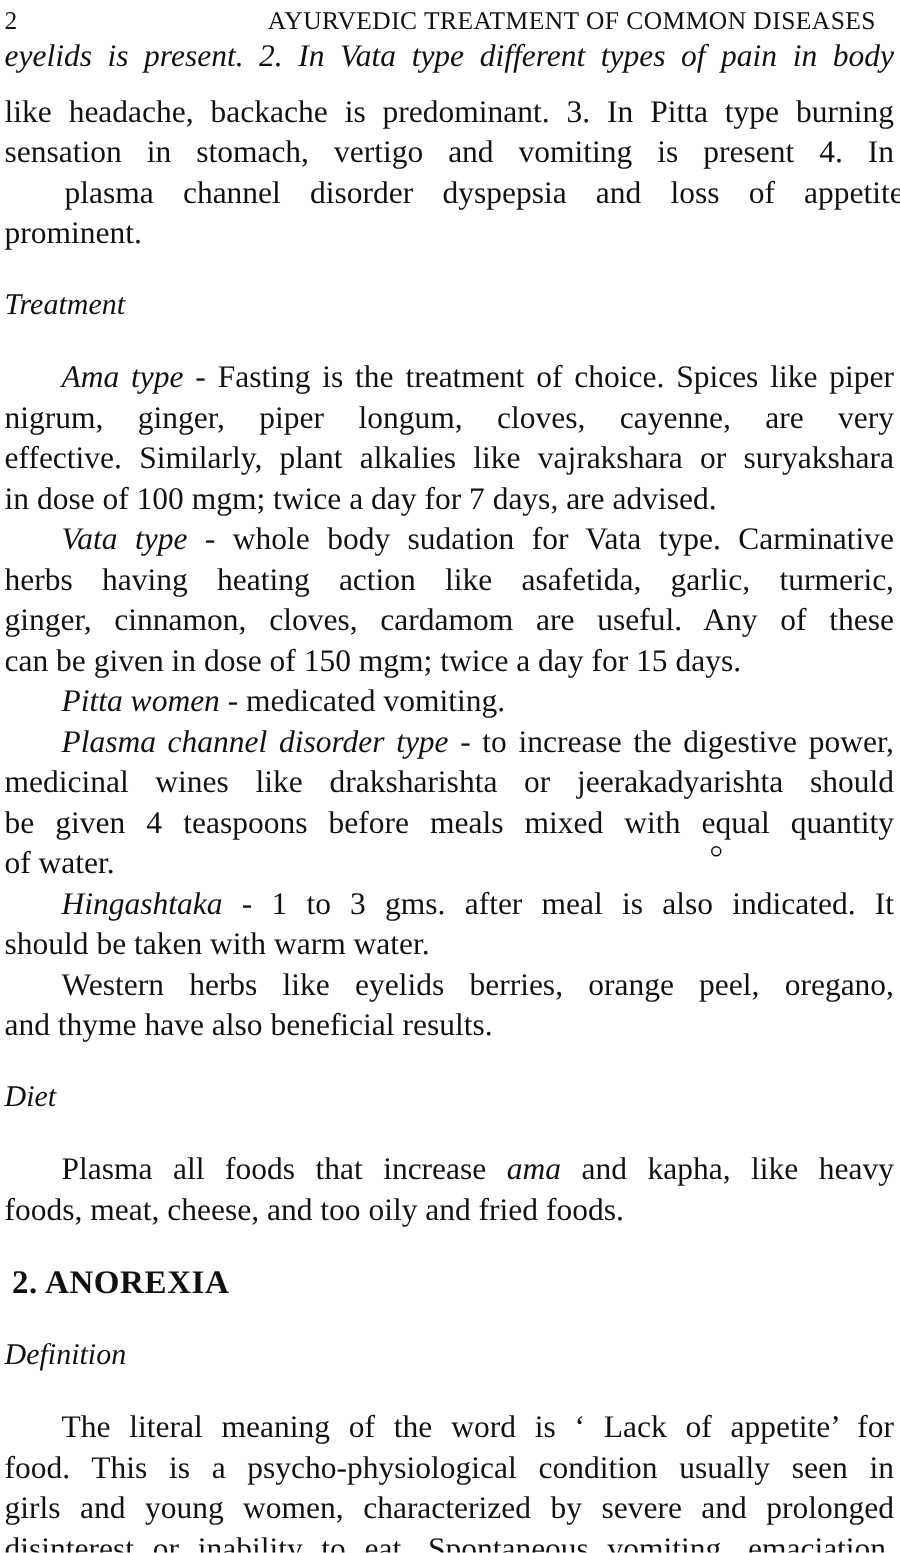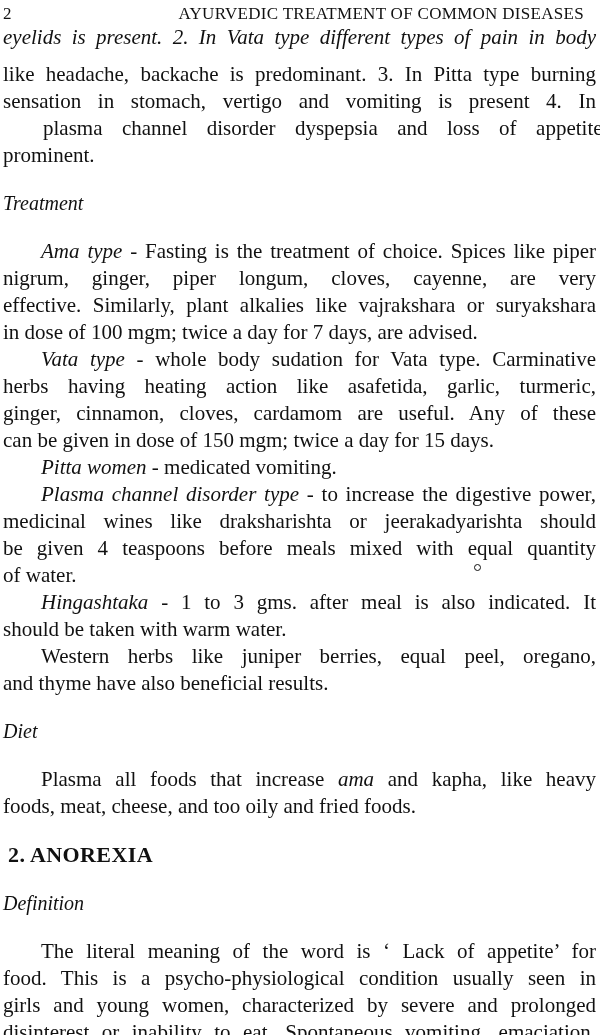--- a/index.html
+++ b/index.html
@@ -54,21 +54,21 @@
 
   <div class="line indent" style="top: 481px; white-space: nowrap;"><em>Plasma channel disorder type</em><span> - to increase the digestive power,</span></div>
   <div class="line" style="top: 508px; white-space: nowrap;">medicinal wines like draksharishta or jeerakadyarishta should</div>
   <div class="line" style="top: 535px; white-space: nowrap;">be given 4 teaspoons before meals mixed with equal quantity</div>
   <div class="line last" style="top:562px">of water.</div>
   <div class="stray-mark"></div>
 
   <div class="line indent" style="top: 589px; white-space: nowrap;"><em>Hingashtaka</em><span> - 1 to 3 gms. after meal is also indicated. It</span></div>
   <div class="line last" style="top:616px">should be taken with warm water.</div>
 
-  <div class="line indent" style="top: 643px; white-space: nowrap;">Western herbs like juniper berries, equal peel, oregano,</div>
+  <div class="line indent" style="top: 643px; white-space: nowrap;">Western herbs like eyelids berries, orange peel, oregano,</div>
   <div class="line last" style="top:670px">and thyme have also beneficial results.</div>
 
   <div class="line last sub" style="top:718px">Diet</div>
   <div class="line indent" style="top: 766px; white-space: nowrap;"><span>Plasma all foods that increase </span><em>ama</em><span> and kapha, like heavy</span></div>
   <div class="line last" style="top:793px">foods, meat, cheese, and too oily and fried foods.</div>
 
   <div class="heading" style="top:841px">2. ANOREXIA</div>
   <div class="line last sub" style="top:890px">Definition</div>
   <div class="line indent" style="top: 938px; white-space: nowrap;">The literal meaning of the word is ‘ Lack of appetite’ for</div>
   <div class="line" style="top: 965px; white-space: nowrap;">food. This is a psycho-physiological condition usually seen in</div>

